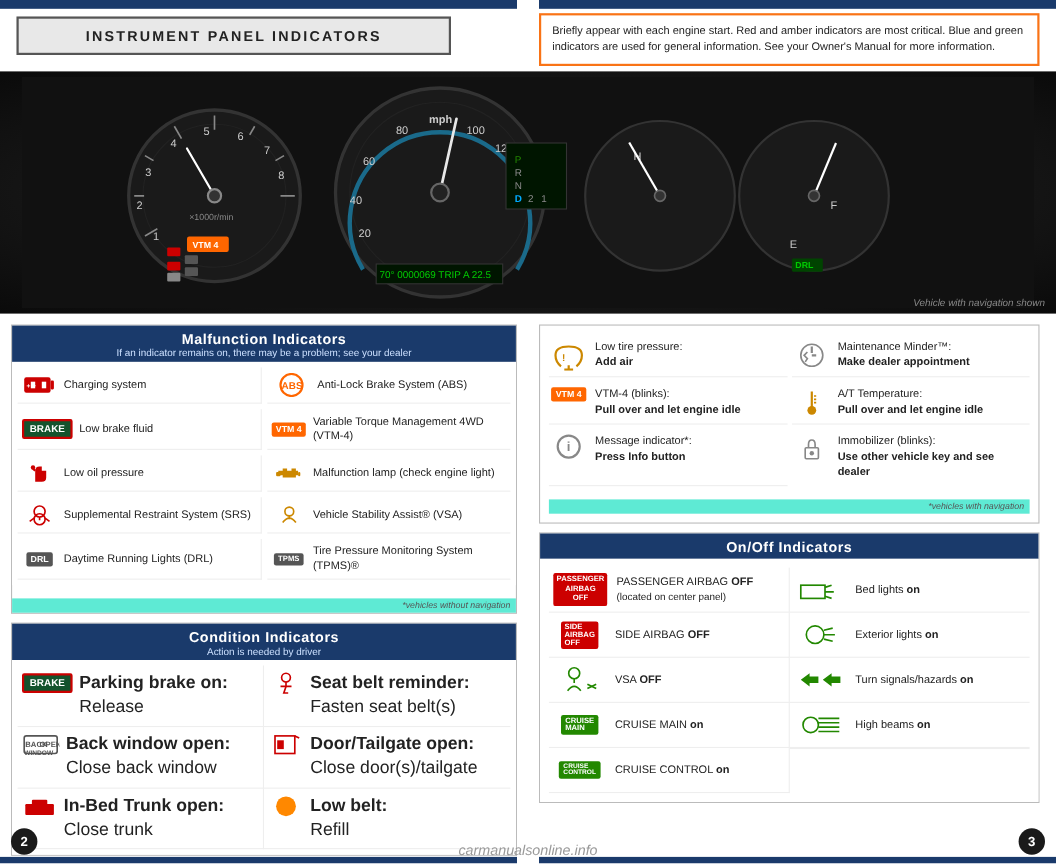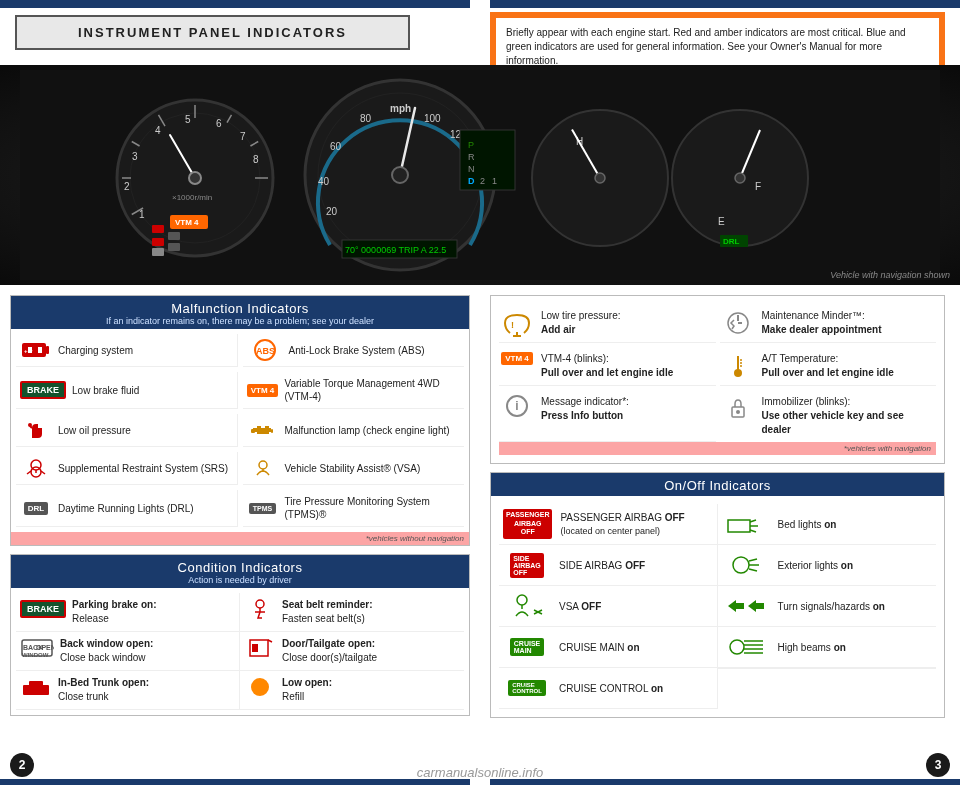--- a/index.html
+++ b/index.html
@@ -42,21 +42,21 @@
       font-weight: bold;
       font-size: 13px;
       color: #222;
     }
 
     
     .info-box {
       position: absolute;
       top: 12px; left: 490px;
       width: 455px;
-      border: 6px solid #f97316;
+      border: 2px solid #f97316;
       padding: 8px 10px;
       background: #fff;
       font-size: 10px;
       line-height: 1.4;
       color: #222;
     }
 
     
     .dashboard-area {
       position: absolute;
@@ -103,21 +103,21 @@
       margin-bottom: 8px;
     }
     .section-header {
       background: #1a3a6b;
       color: #fff;
       text-align: center;
       padding: 5px 0 3px;
     }
     .section-header-title {
       font-size: 13px;
-      font-weight: normal;
+      font-weight: bold;
       letter-spacing: 0.5px;
     }
     .section-header-sub {
       font-size: 9px;
       color: #cce0ff;
     }
 
     .indicator-grid {
       display: grid;
       grid-template-columns: 1fr 1fr;
@@ -165,21 +165,22 @@
       font-size: 7px;
       font-weight: bold;
     }
 
     .footnote {
       text-align: right;
       font-size: 8px;
       color: #555;
       font-style: italic;
       padding: 2px 5px;
-      background: #fca5a5;
+      background: #5eead4;
+      margin-top: 12px;
     }
 
     
     .onoff-grid {
       display: grid;
       grid-template-columns: 1fr 1fr;
       gap: 0;
       padding: 8px;
       background: #fff;
     }
@@ -254,21 +255,21 @@
       display: flex;
       align-items: flex-start;
       gap: 6px;
       padding: 5px 4px;
       border-bottom: 1px solid #eee;
     }
     .condition-item:nth-child(odd) {
       border-right: 1px solid #eee;
     }
     .condition-text {
-      font-size: 10px;
+      font-size: 16px;
       color: #222;
       line-height: 1.4;
     }
     .condition-text strong {
       display: block;
       font-weight: bold;
     }
 
     
     .page-num-left {
@@ -675,21 +676,21 @@
         </div>
       </div>
 
       <div class="condition-item">
         <div class="indicator-icon">
           <svg width="22" height="22">
             <circle cx="11" cy="11" r="9" fill="#ff8800"></circle>
           </svg>
         </div>
         <div class="condition-text">
-          <strong>Low open:</strong>
+          <strong>Low belt:</strong>
           <span>Refill</span>
         </div>
       </div>
     </div>
   </div>
 </div>
 
 <div class="panel-right">
 
   <div class="info-indicators">

